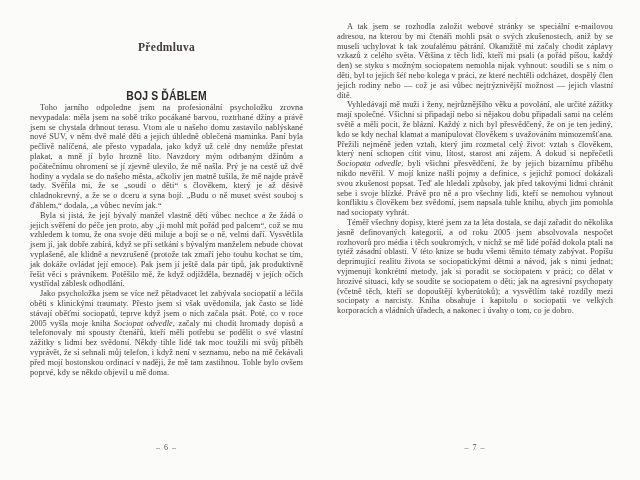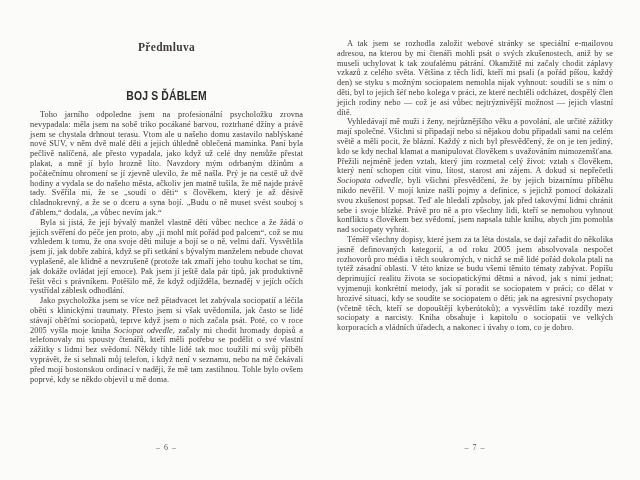--- a/index.html
+++ b/index.html
@@ -46,22 +46,22 @@
     transform-origin: 50% 50%;
     white-space: nowrap;
     color: #2e2a27;
   }
   .body-text {
     text-align: justify;
     font-size: 8.3px;
     line-height: 9.8px;
     letter-spacing: 0.05px;
   }
-  .page-left  .body-text { margin-top: 7px; }
-  .page-right .body-text { margin-top: 39px; }
+  .page-left  .body-text { }
+  .page-right .body-text { margin-top: 22px; }
   .body-text p {
     margin: 0;
     text-indent: 10px;
   }
   .pagenum {
     position: absolute;
     top: 443px;
     left: 0;
     width: 100%;
     text-align: center;

